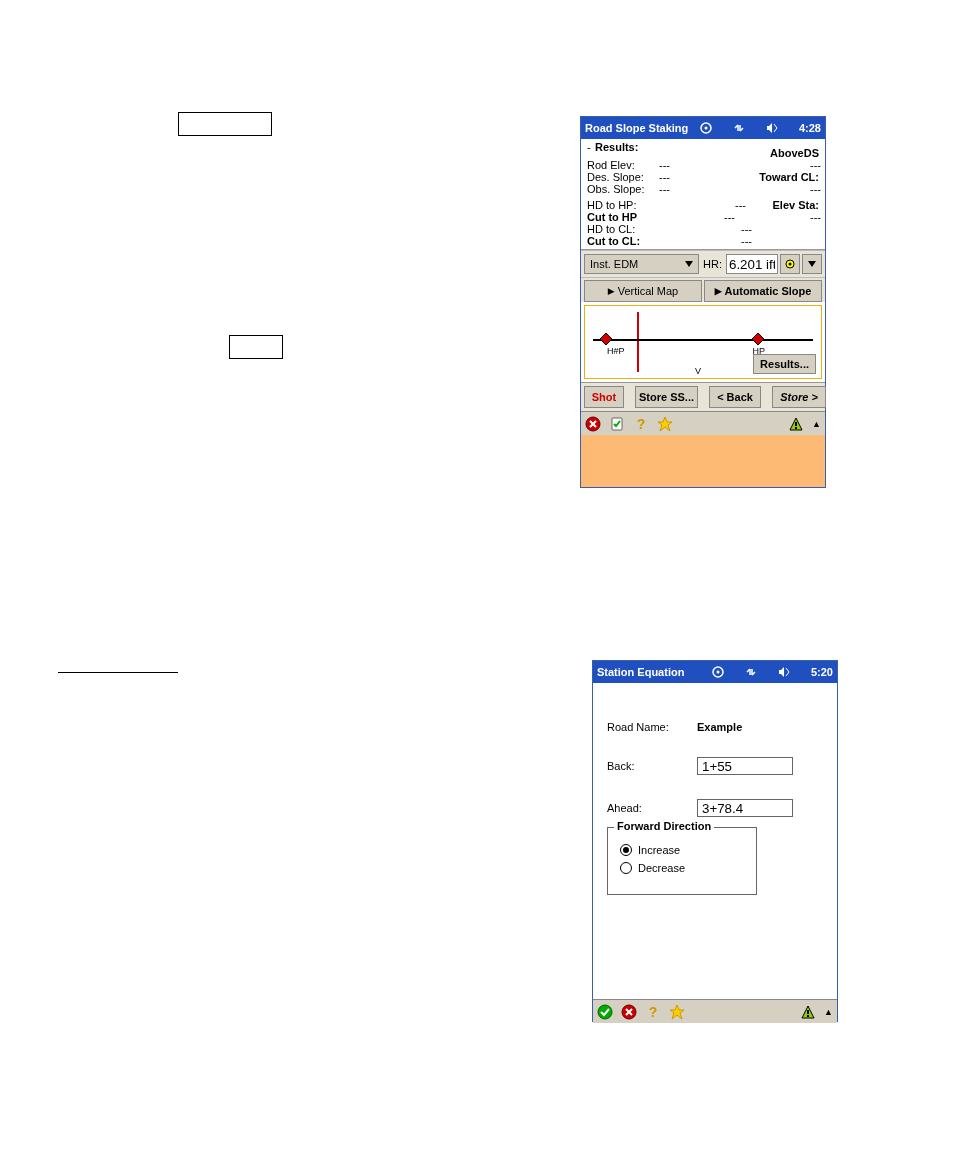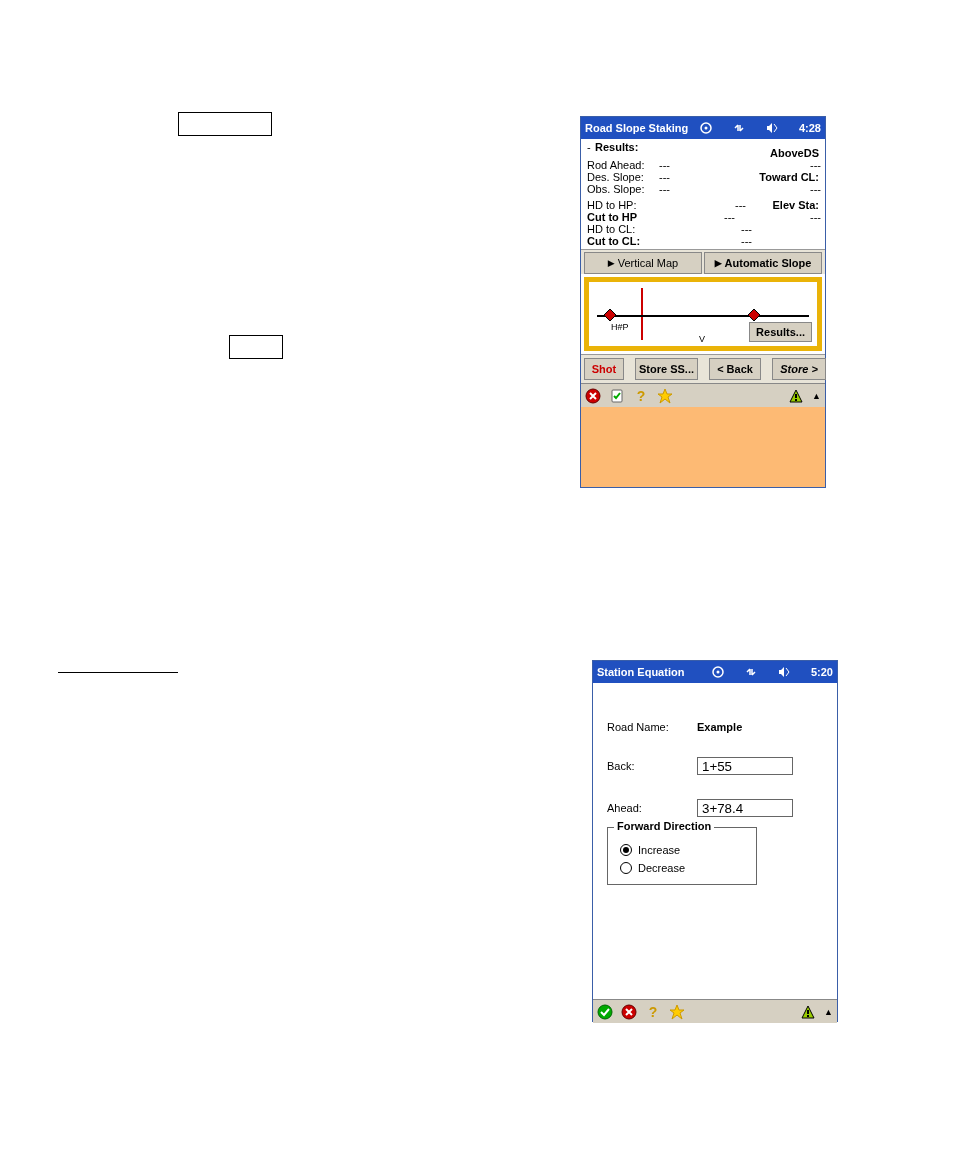--- a/index.html
+++ b/index.html
@@ -50,21 +50,21 @@
   .inst-btn { flex:1; height:20px; background:#d6d0c2; border:1px solid #888; display:flex; align-items:center; justify-content:space-between; padding:0 5px;}
   .hr-lbl { padding:0 2px;}
   .hr-input { width:52px; height:20px; border:1px solid #888; background:#fff; padding:0 2px; text-align:right;}
   .tiny-btn { width:20px; height:20px; background:#d6d0c2; border:1px solid #888; display:flex; align-items:center; justify-content:center;}
   .dd { width:20px; height:20px; background:#d6d0c2; border:1px solid #888; display:flex; align-items:center; justify-content:center; font-size:9px;}
 
   .tab-row { display:flex; gap:2px; padding:2px 3px 0 3px; background:#e8e4d8;}
   .tab { flex:1; height:22px; border:1px solid #888; background:#d6d0c2; display:flex; align-items:center; justify-content:center; font-size:11px; gap:3px;}
   .tab.active { font-weight:bold; }
 
-  .map-area { position:relative; height:74px; margin:3px; border:5px solid #eab308; background:#fff;}
+  .map-area { position:relative; height:74px; margin:3px; border:1px solid #eab308; background:#fff;}
   .cross-line { position:absolute; top:33px; left:8px; right:8px; height:2px; background:#000;}
   .red-vert { position:absolute; top:6px; bottom:6px; left:52px; width:2px; background:#c00;}
   .node { position:absolute; top:26px; width:14px; height:14px; }
   .node svg { width:14px; height:14px;}
   .node-l { left:14px; }
   .node-r { right:56px; }
   .node-lbl { position:absolute; top:40px; font-size:9px; }
   .nl1 { left:22px;}
   .nl2 { right:56px;}
   .v-lbl { position:absolute; bottom:2px; left:110px; font-size:9px;}
@@ -80,21 +80,21 @@
   .statusbar { height:24px; background:#d6d0c2; display:flex; align-items:center; padding:0 4px; gap:8px; border-top:1px solid #888;}
   .statusbar .spacer { flex:1;}
   .sb-icon { width:16px; height:16px; display:inline-flex; align-items:center; justify-content:center;}
 
   
   .form-body { background:#fff; height:316px; padding:14px 14px;}
   .form-row { display:flex; align-items:center; margin-bottom:10px;margin-top:24px;}
   .form-row .flabel { flex:0 0 90px;}
   .form-row .fval-bold { font-weight:bold;}
   .text-input { width:96px; height:18px; border:1px solid #666; padding:0 4px; background:#fff;}
-  .group-box { border:1px solid #666; padding:10px 12px 4px 12px; width:150px; margin-top:6px; position:relative;}
+  .group-box { border:1px solid #666; padding:10px 12px 14px 12px; width:150px; margin-top:6px; position:relative;}
   .group-title { position:absolute; top:-8px; left:6px; background:#fff; padding:0 3px; font-weight:bold;}
   .radio-row { display:flex; align-items:center; gap:6px; margin:6px 0;}
   .radio { width:12px; height:12px; border:1px solid #000; border-radius:50%; display:inline-flex; align-items:center; justify-content:center;}
   .radio.checked::after { content:""; width:6px; height:6px; background:#000; border-radius:50%;}
 
   .triangle-down { width:0; height:0; border-left:4px solid transparent; border-right:4px solid transparent; border-top:6px solid #000; display:inline-block;}
 </style>
 </head>
 <body>
 
@@ -128,21 +128,21 @@
   </div>
 
   <div class="client">
     <div class="results-panel">
       <div class="row">
         <span style="width:8px;">-</span>
         <span class="results-title">Results:</span>
         <span class="rlbl" style="padding-top:6px;">AboveDS</span>
       </div>
       <div class="row">
-        <span class="lbl">Rod Ahead:</span>
+        <span class="lbl">Rod Elev:</span>
         <span class="val">---</span>
         <span class="rlbl"></span>
         <span class="rval">---</span>
       </div>
       <div class="row">
         <span class="lbl">Des. Slope:</span>
         <span class="val">---</span>
         <span class="rlbl">Toward CL:</span>
       </div>
       <div class="row">
@@ -174,20 +174,37 @@
         <span style="flex:1;"></span>
       </div>
       <div class="row">
         <span class="lbl bold">Cut to CL:</span>
         <span style="flex:1"></span>
         <span class="val" style="text-align:right; flex:0 0 24px;">---</span>
         <span style="flex:1;"></span>
       </div>
     </div>
 
+    <div class="toolbar-row">
+      <div class="inst-btn">
+        <span>Inst. EDM</span>
+        <span class="triangle-down"></span>
+      </div>
+      <span class="hr-lbl">HR:</span>
+      <input class="hr-input" value="6.201 ift" style="">
+      <div class="tiny-btn">
+        <svg width="12" height="12" viewBox="0 0 12 12">
+            <circle cx="6" cy="6" r="4" fill="#ff0" stroke="#000"></circle>
+            <circle cx="6" cy="6" r="1.5" fill="#000"></circle>
+          </svg>
+      </div>
+      <div class="dd">
+          <span class="triangle-down"></span>
+        </div>
+    </div>
 
     <div class="tab-row">
       <div class="tab">
         <span style="font-size:9px;">▶</span>
         <span>Vertical Map</span>
       </div>
       <div class="tab active">
         <span style="font-size:9px;">▶</span>
         <span>Automatic Slope</span>
       </div>

